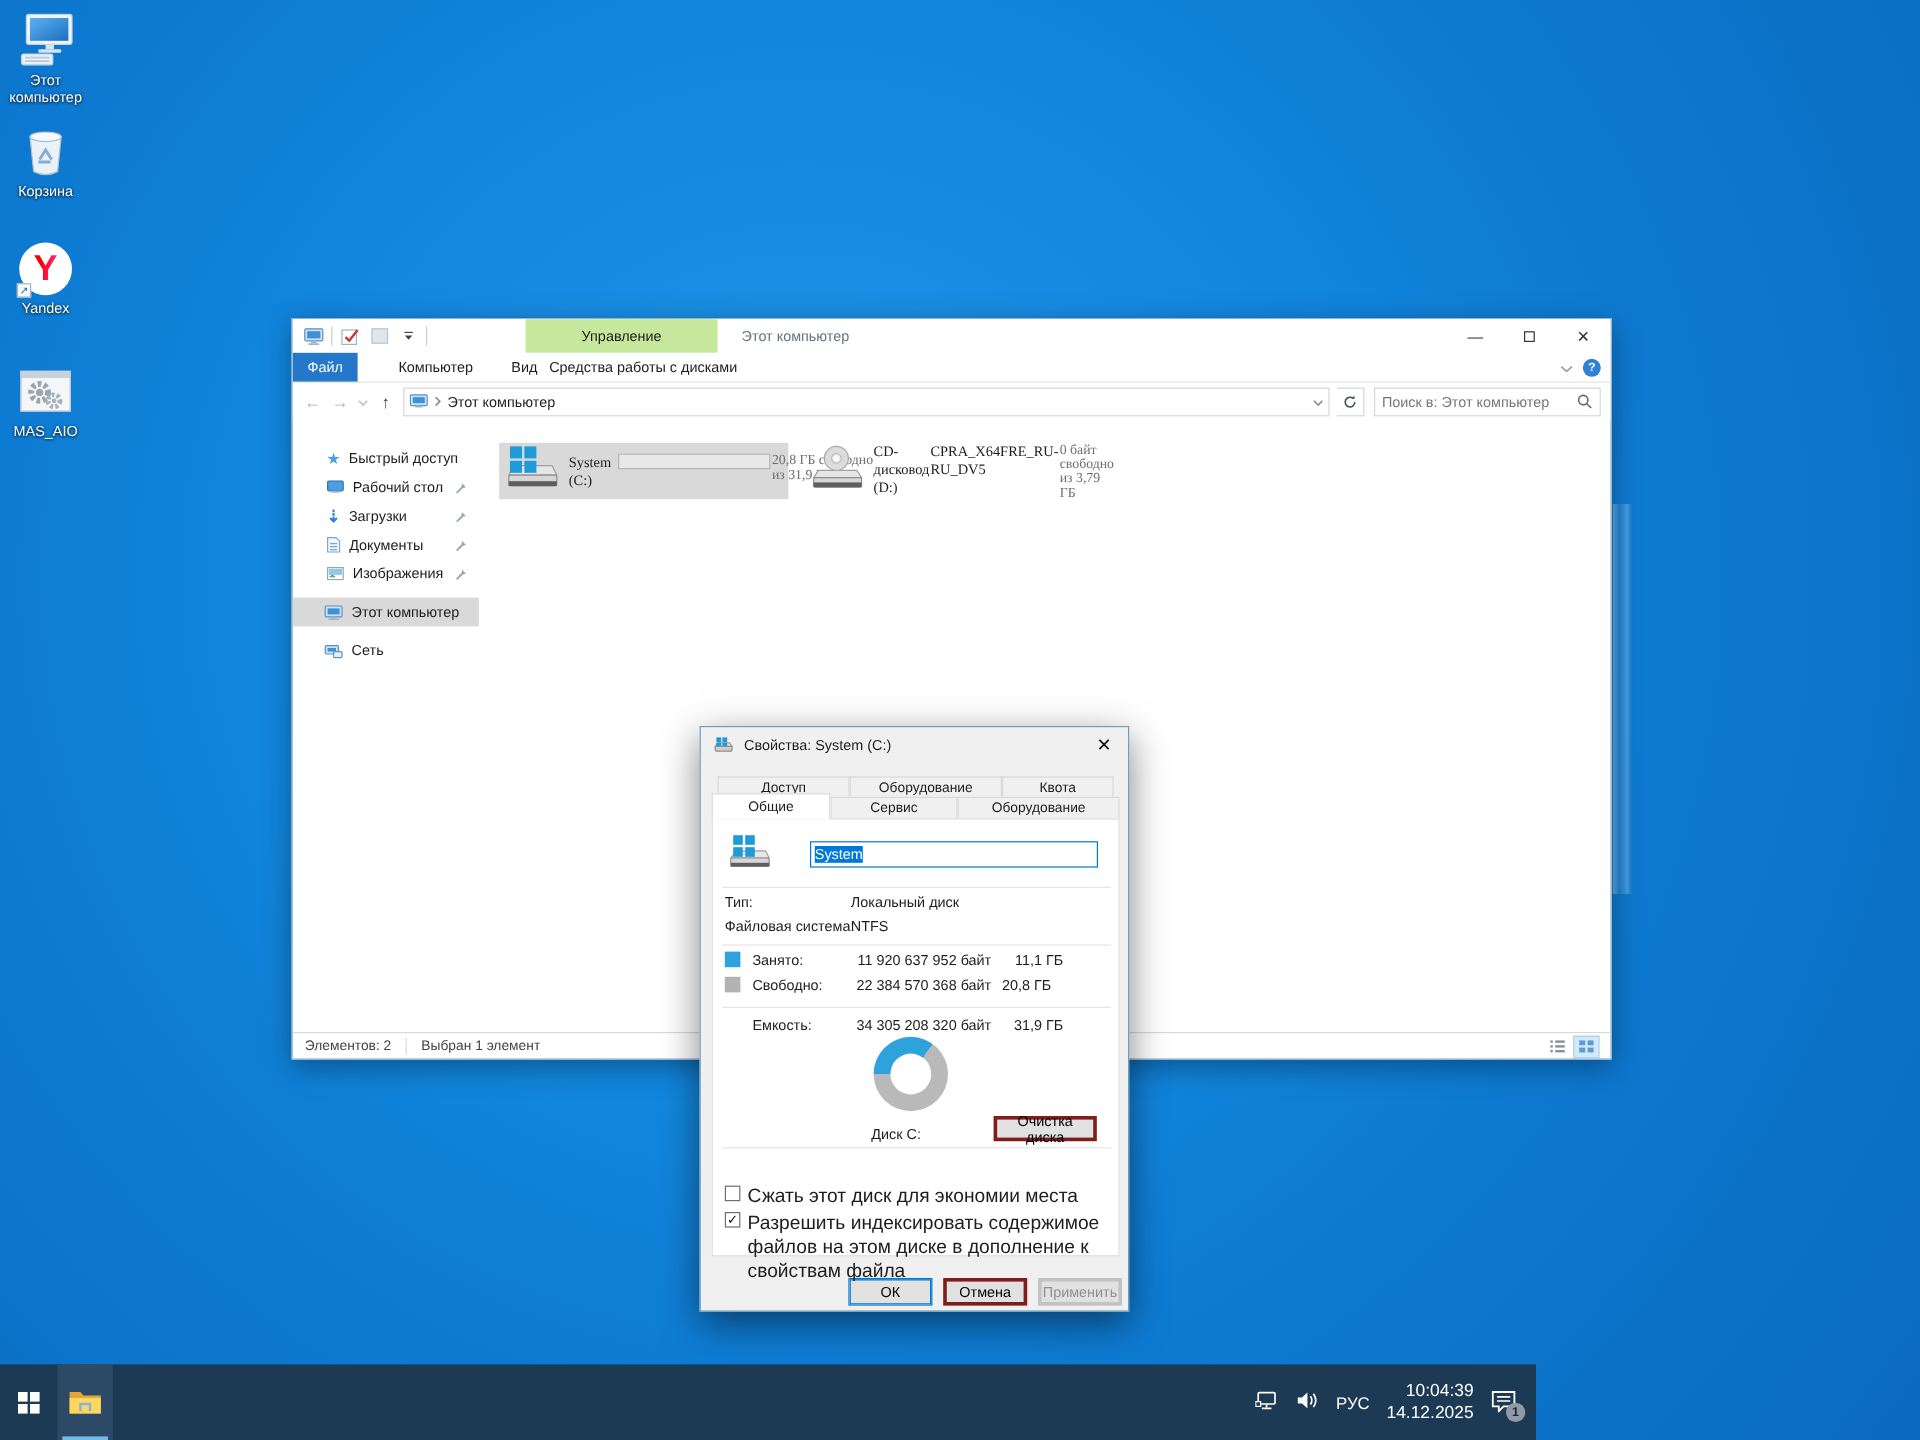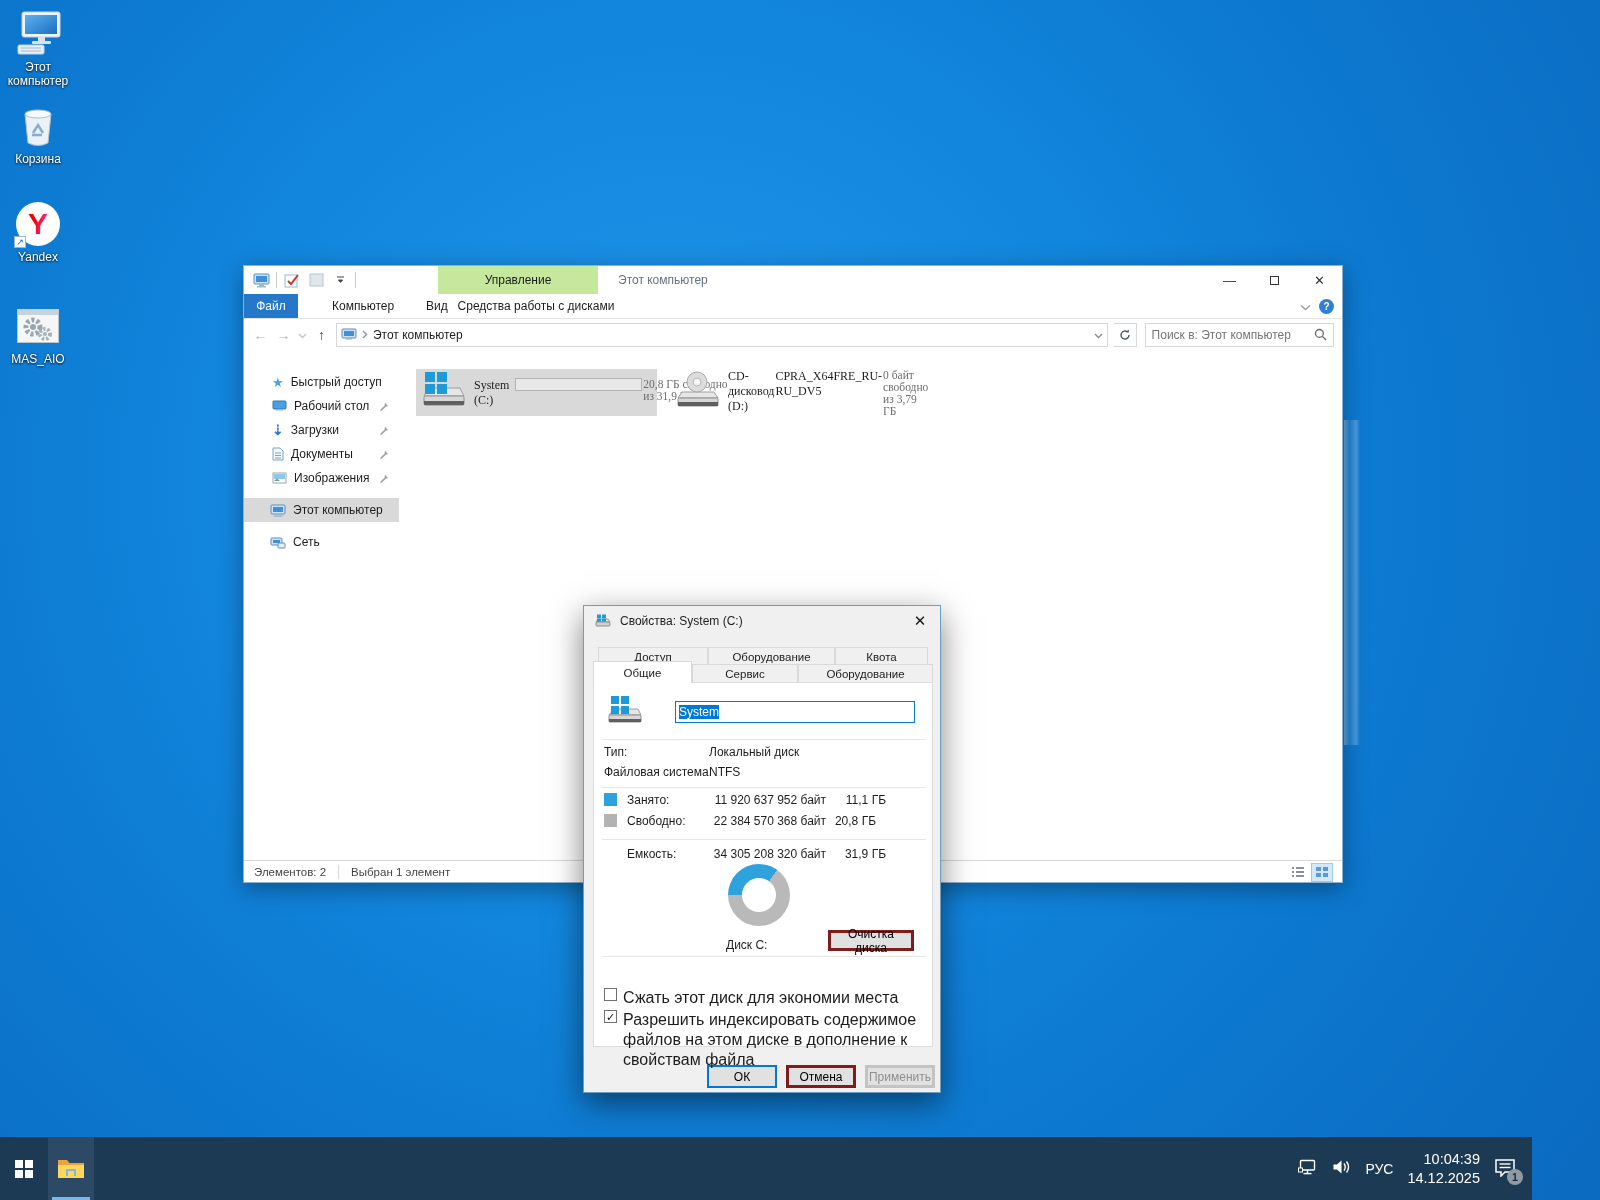--- a/index.html
+++ b/index.html
@@ -100,21 +100,21 @@
     display:flex; align-items:center; justify-content:center; }
   .cleanup-btn { position:absolute; left:234px; top:247px; width:86px; height:21px; }
   .cb-box { position:absolute; width:13px; height:13px; border:1px solid #707070; background:#fff; font-size:11px;
     line-height:12px; text-align:center; color:#111; }
   .cb-label { position:absolute; font-size:16px; line-height:1.25; }
   .dlg-btn { position:absolute; width:70px; height:23px; top:459px; }
   .btn-default { border:1px solid #0078d7; box-shadow:inset 0 0 0 1px #0078d7; }
   .btn-disabled { color:#8f8f8f; border-color:#c3c3c3; }
 
   
-  .taskbar { position:absolute; left:0; bottom:0; width:1532px; height:63px; background:#1d3a55; display:flex; align-items:stretch; z-index:50; }
+  .taskbar { position:absolute; left:0; bottom:0; width:1280px; height:63px; background:#1d3a55; display:flex; align-items:stretch; z-index:50; }
   .tb-btn { width:48px; display:flex; align-items:center; justify-content:center; }
   .tb-app { width:46px; position:relative; display:flex; align-items:center; justify-content:center; background:#2c4a65; }
   .tb-app .underline { position:absolute; left:4px; right:4px; bottom:0; height:3px; background:#76b9ed; }
   .winflag { display:grid; grid-template-columns:8px 8px; grid-template-rows:8px 8px; gap:2px; }
   .winflag i { background:#fff; }
   .tray { margin-left:auto; display:flex; align-items:center; gap:14px; padding-right:16px; color:#fff; }
   .tray-clock { text-align:right; font-size:14.5px; line-height:1.3; }
   .tray-lang { font-size:14px; }
   .badge { position:absolute; right:-7px; bottom:-5px; width:16px; height:16px; border-radius:50%; background:#8f9aa4;
     color:#16293c; font-size:10.5px; font-weight:700; display:flex; align-items:center; justify-content:center; }

